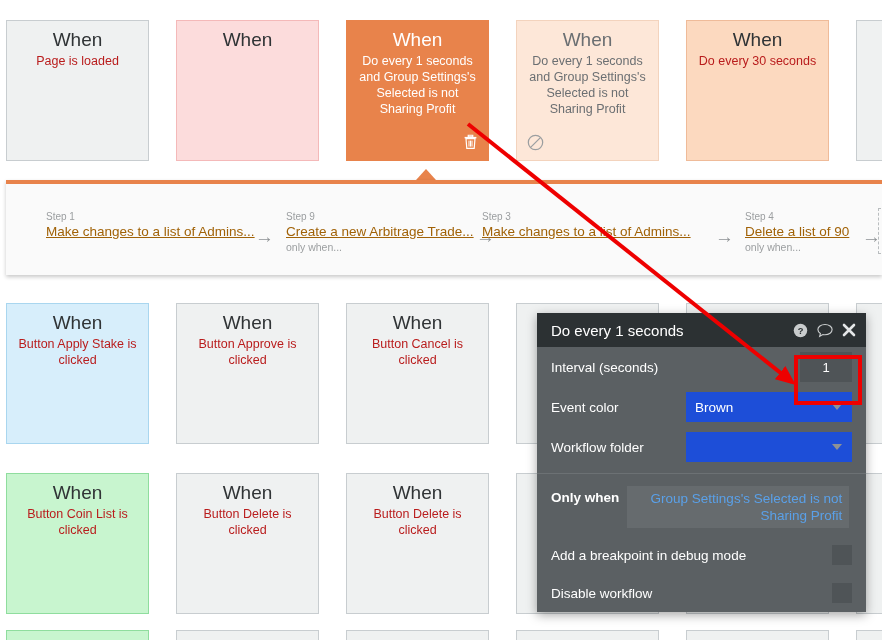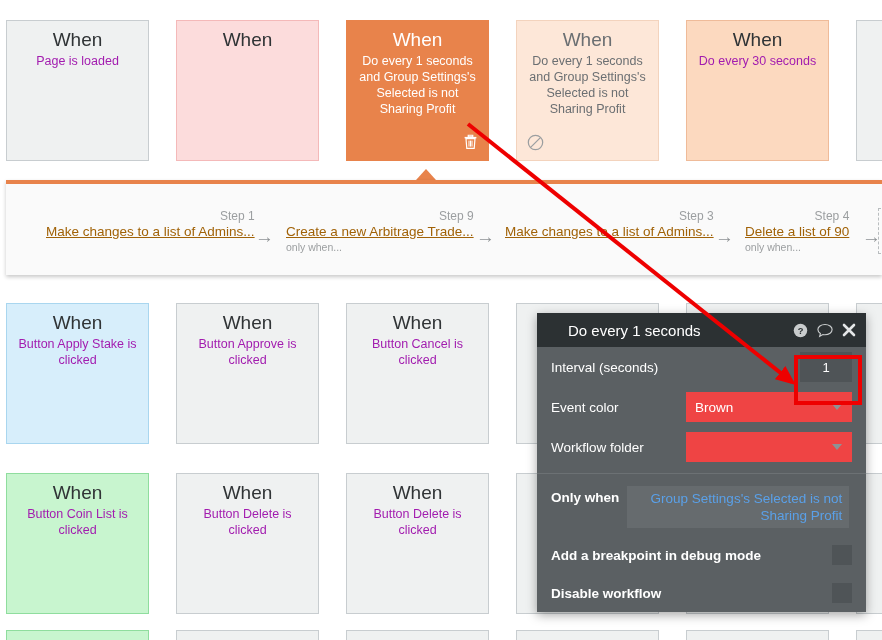--- a/index.html
+++ b/index.html
@@ -36,21 +36,21 @@
   .card .card-when {
     font-size: 19px;
     line-height: 22px;
     color: #303436;
     margin-bottom: 2px;
     font-weight: 400;
   }
   .card .card-desc {
     font-size: 12.5px;
     line-height: 16px;
-    color: #a21caf;
+    color: #b91c1c;
   }
   .card.sel {
     background: #e8834b;
     border-color: #e8834b;
   }
   .card.sel .card-when,
   .card.sel .card-desc { color: #ffffff; }
 
   .card.peach     { background:#fde7d8; border-color:#f3d3bd; }
   .card.peach .card-when { color:#6b6f72; }
@@ -88,24 +88,23 @@
     width: 0; height: 0;
     border-left: 10px solid transparent;
     border-right: 10px solid transparent;
     border-bottom: 11px solid #e8834b;
   }
   .step {
     position: absolute;
     top: 26px;
   }
   .step-label {
-    font-size: 12px;
+    font-size: 10px;
     color: #9b9ea0;
     line-height: 13px;
-    text-align: right;
   }
   .step-title {
     font-size: 13.5px;
     color: #a16207;
     line-height: 18px;
     white-space: nowrap;
     text-decoration: underline;
   }
   .step-sub {
     font-size: 10.5px;
@@ -138,21 +137,21 @@
     height: 299px;
     background: #5b6063;
     box-shadow: 0 3px 10px rgba(0,0,0,.35);
     box-sizing: border-box;
   }
   #dialog-header {
     height: 34px;
     background: #2c3133;
     display: flex;
     align-items: center;
-    padding: 0 10px 0 31px;
+    padding: 0 10px 0 14px;
     box-sizing: border-box;
   }
   #dialog-title {
     flex: 1;
     color: #ffffff;
     font-size: 15px;
   }
   .hdr-icon {
     color: #c9cccd;
     font-size: 14px;
@@ -182,21 +181,21 @@
     color: #ffffff;
     font-size: 13px;
     text-align: center;
     font-family: "Liberation Sans", sans-serif;
     box-sizing: border-box;
     padding: 0;
   }
   .field-sel {
     width: 166px;
     height: 30px;
-    background: #ef4444;
+    background: #1d4ed8;
     color: #ffffff;
     font-size: 13.5px;
     display: flex;
     align-items: center;
     padding: 0 9px;
     box-sizing: border-box;
     position: relative;
   }
   .field-sel .caret {
     position: absolute;
@@ -235,21 +234,21 @@
     box-sizing: border-box;
     text-align: right;
   }
   .checkrow {
     display: flex;
     align-items: center;
     height: 38px;
     padding: 0 14px;
     box-sizing: border-box;
   }
-  .checkrow .row-label { font-weight: bold; }
+  .checkrow .row-label { font-weight: normal; }
   .checkbox {
     width: 20px;
     height: 20px;
     background: #4f5457;
   }
 
   
   #annot {
     position: absolute;
     inset: 0;
@@ -384,21 +383,21 @@
         <div class="step" style="left: 40px;">
           <div class="step-label">Step 1</div>
           <div class="step-title">Make changes to a list of Admins...</div>
           <div class="step-sub"></div>
         </div>
         <div class="step" style="left: 280px;">
           <div class="step-label">Step 9</div>
           <div class="step-title">Create a new Arbitrage Trade...</div>
           <div class="step-sub">only when...</div>
         </div>
-        <div class="step" style="left: 499px;">
+        <div class="step" style="left: 476px;">
           <div class="step-label">Step 3</div>
           <div class="step-title">Make changes to a list of Admins...</div>
           <div class="step-sub"></div>
         </div>
         <div class="step" style="left: 739px;">
           <div class="step-label">Step 4</div>
           <div class="step-title">Delete a list of 90</div>
           <div class="step-sub">only when...</div>
         </div>
         <div class="step-arrow" style="left: 249px;">→</div>

